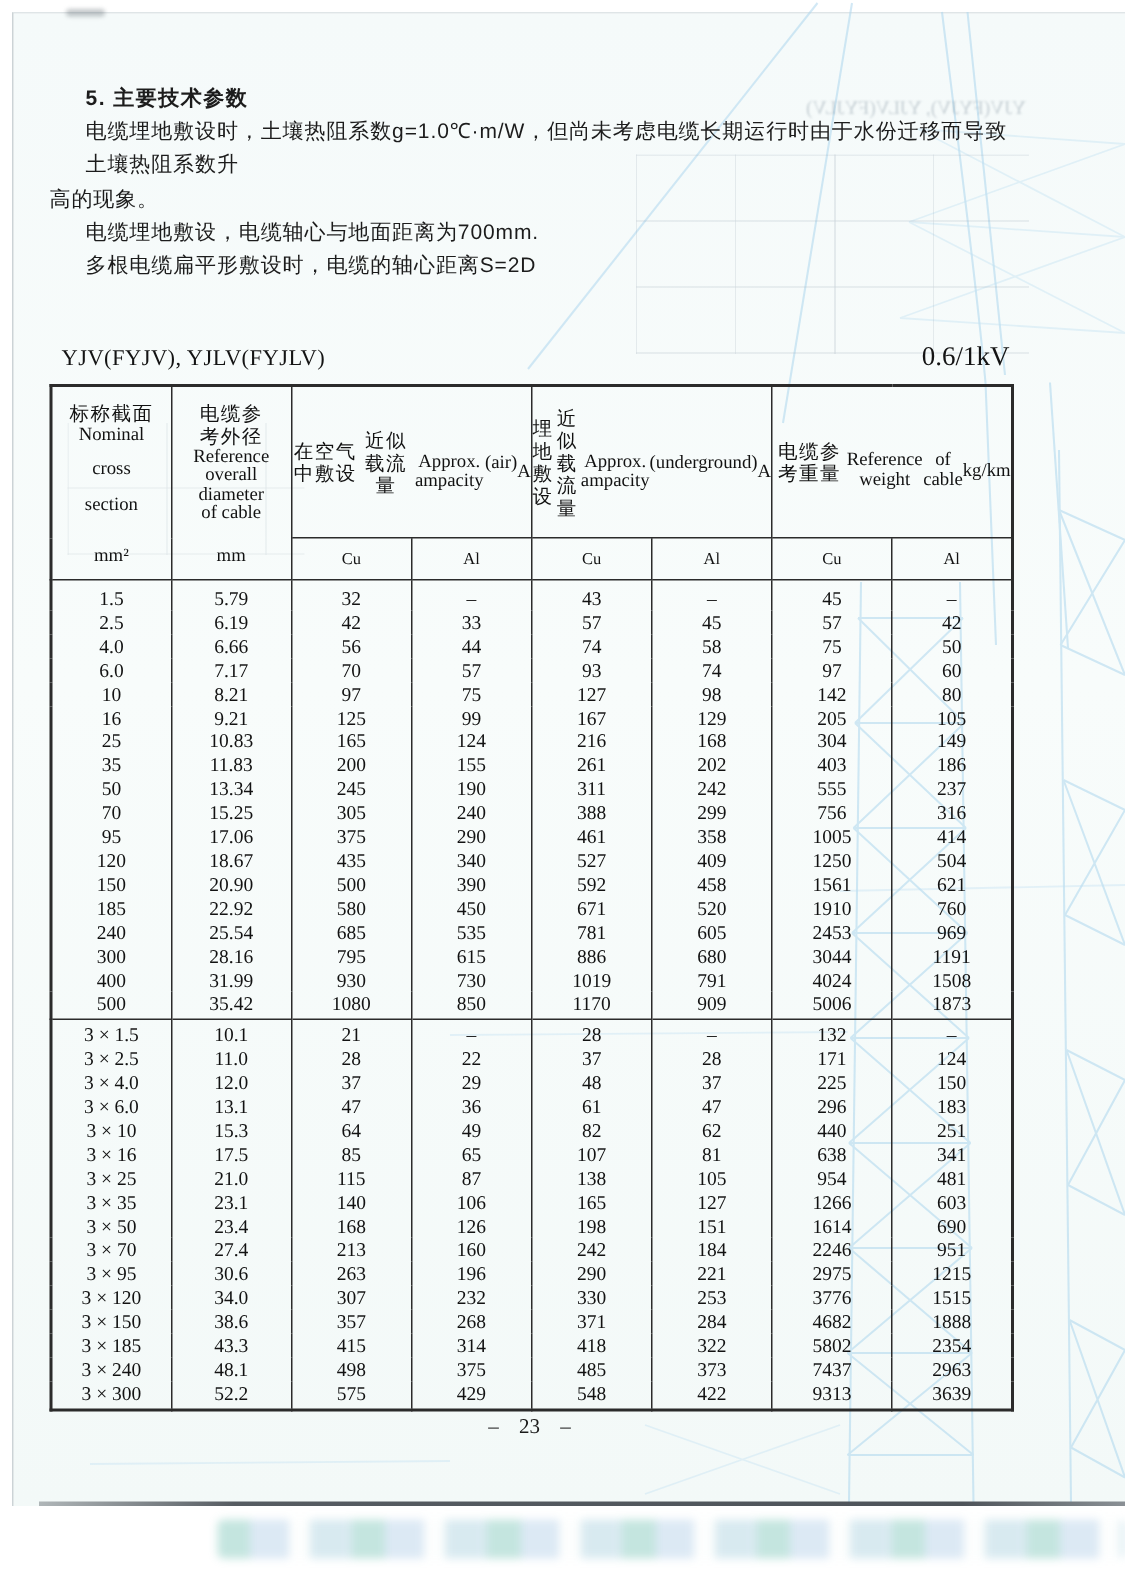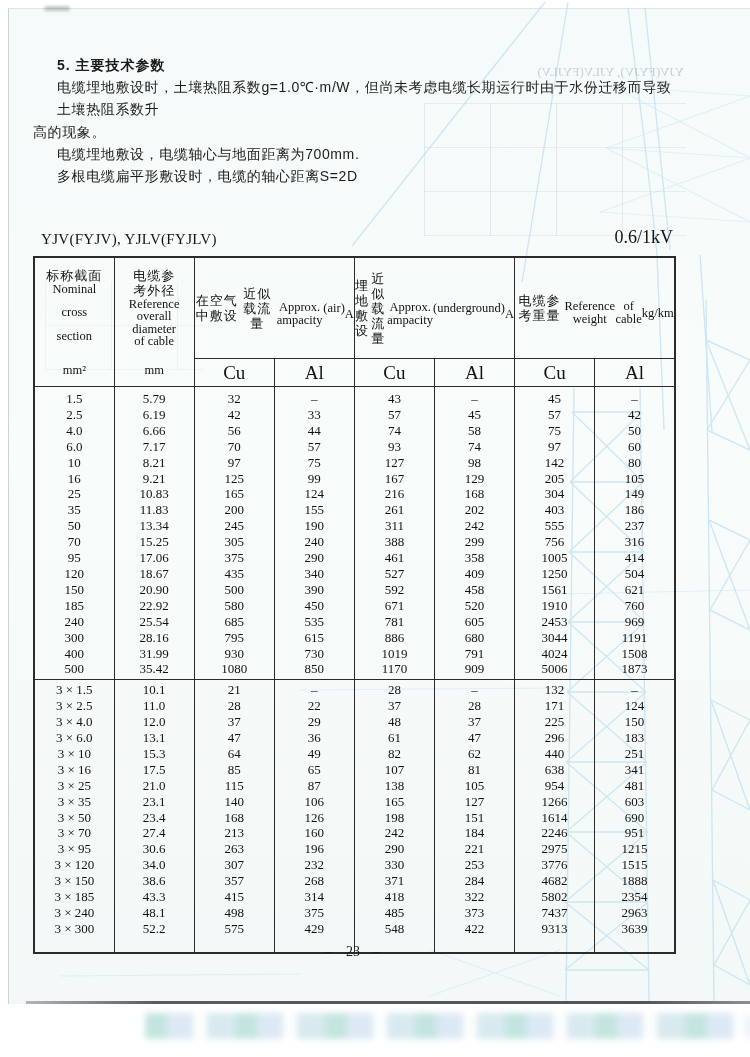--- a/index.html
+++ b/index.html
@@ -72,30 +72,30 @@
   .hwrap{display:flex;flex-direction:column;align-items:center;height:127px;
     padding-top:9px;box-sizing:border-box;}
   .hwrap .unit{margin-top:auto;margin-bottom:8px;}
   .mt11{margin-top:11px;}
   .ghwrap{display:flex;flex-direction:row;align-items:center;justify-content:center;height:100px;}
   .ghwrap .en.first{margin-top:12px;}
   .ghwrap .unit{margin-top:13px;}
   .ghwrap.spread .en.first{margin-top:10px;}
   .ghwrap.spread .en + .en{margin-top:9px;}
   .ghwrap.spread .unit{margin-top:10px;}
-  .sub-th{height:27px;font-family:"Liberation Serif",serif;font-size:19px;}
+  .sub-th{height:27px;font-family:"Liberation Serif",serif;font-size:11px;}
   tbody td{
     border-left:1.2px solid #2b2b2b;border-right:1.2px solid #2b2b2b;
     padding:0;text-align:center;height:15.9px;line-height:15.9px;
     font-size:13px;font-family:"Liberation Serif",serif;
   }
   #group1 tr:first-child td{padding-top:4px;}
   #group1 tr:last-child td{padding-bottom:2px;}
   #group2 tr:first-child td{border-top:1.2px solid #2b2b2b;padding-top:2px;}
-  #group2 tr:last-child td{padding-bottom:15px;}
+  #group2 tr:last-child td{padding-bottom:2px;}
 
   
   .page-number{position:absolute;left:33px;top:944px;width:640px;text-align:center;z-index:3;
     font-family:"Liberation Serif",serif;font-size:14px;word-spacing:10px;color:#1a1a1a;}
 </style>
 </head>
 <body>
 
 <div class="paper"></div>
 <div class="corner-smudge"></div>

